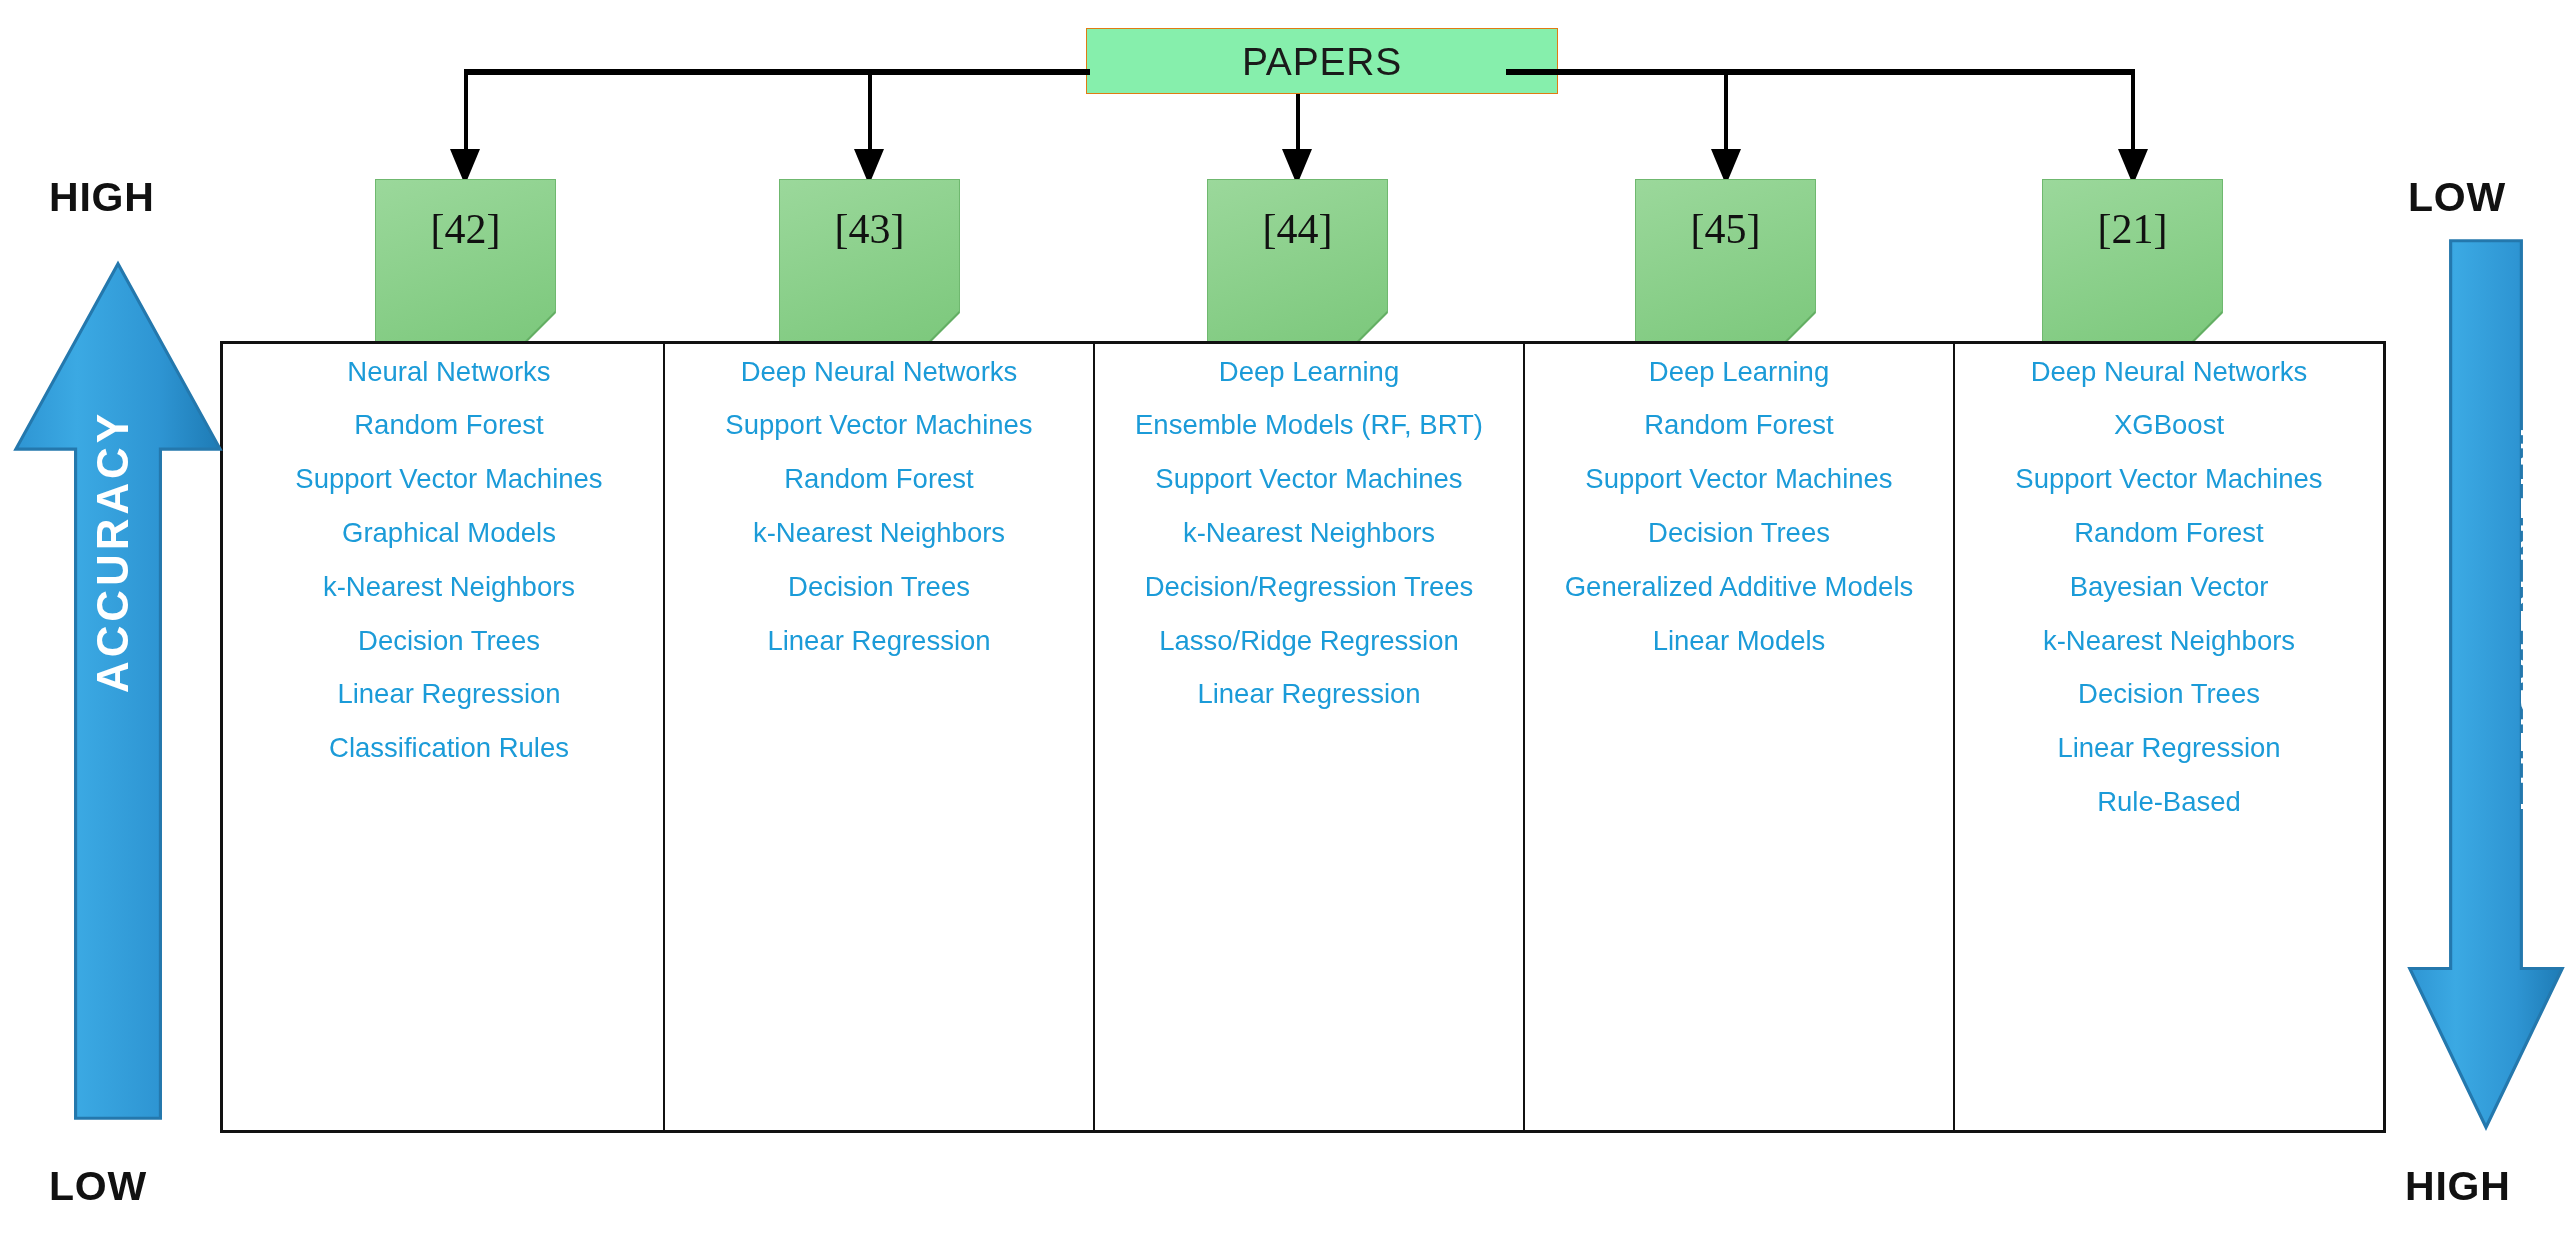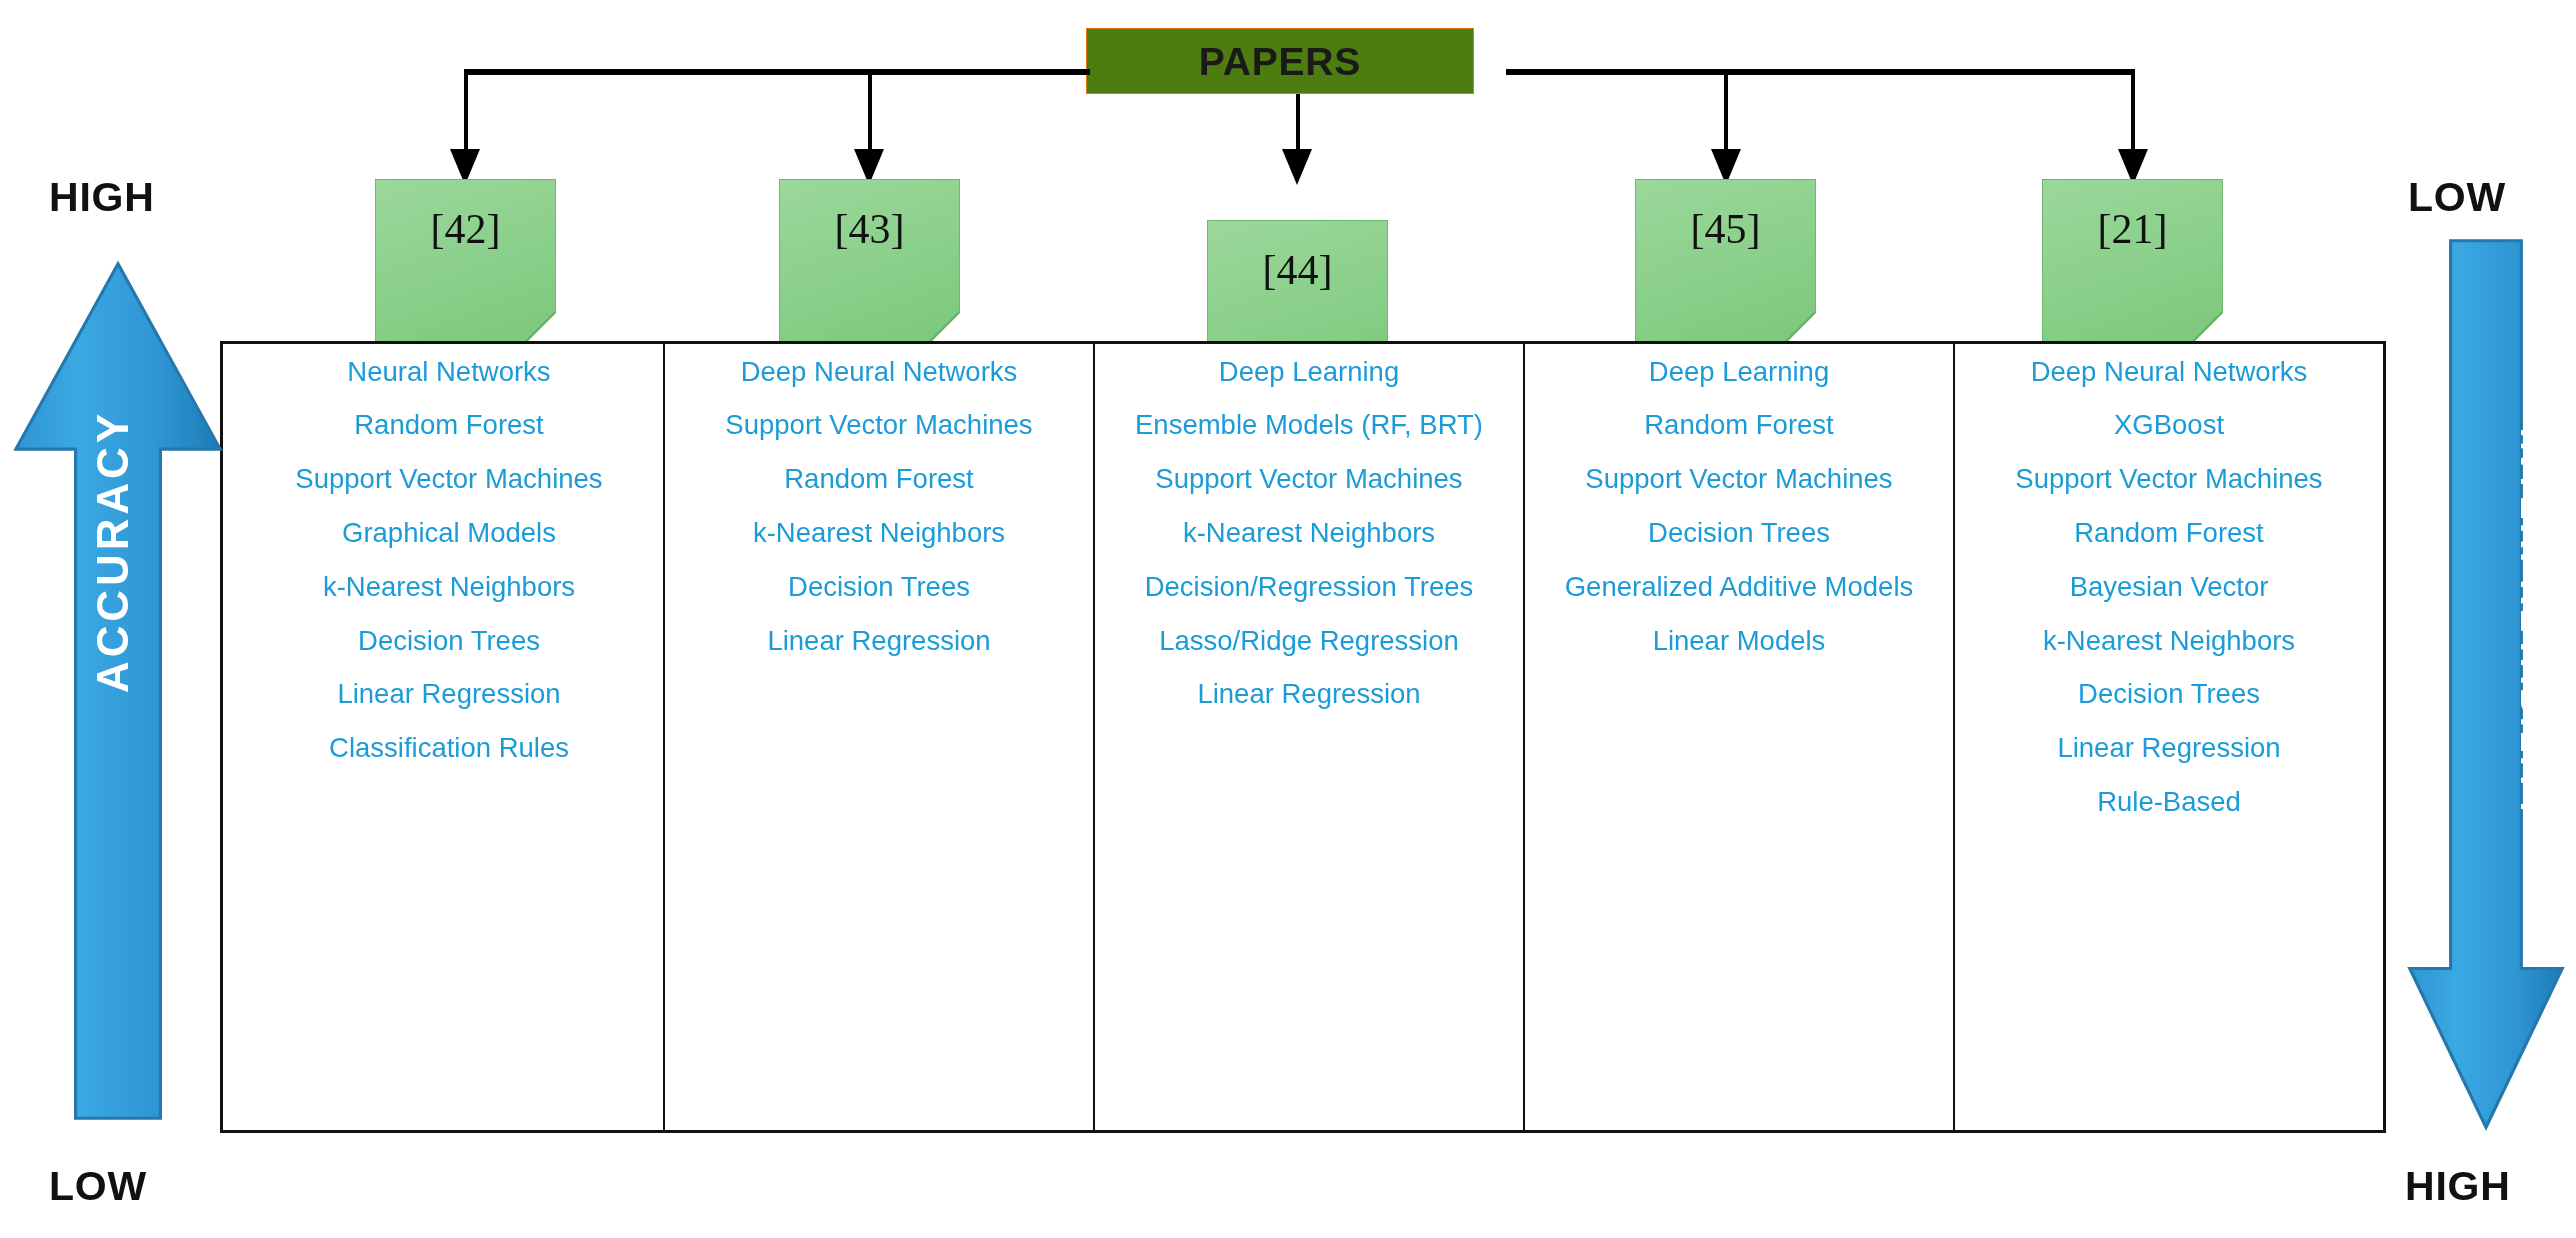--- a/index.html
+++ b/index.html
@@ -16,29 +16,28 @@
     height: 1238px;
     background: #ffffff;
     overflow: hidden;
   }
 
   
   .papers-box {
     position: absolute;
     left: 1086px;
     top: 28px;
-    width: 388px;
+    width: 472px;
     height: 66px;
-    background: #4d7c0f;
+    background: #86efac;
     border: 1.6px solid #E07B12;
     display: flex;
     align-items: center;
     justify-content: center;
     box-sizing: border-box;
-    font-weight: bold;
   }
   .papers-box .label {
     font-size: 39px;
     color: #1a1a1a;
     letter-spacing: 0.8px;
     line-height: 1;
   }
 
   
   .hline {
@@ -179,21 +178,21 @@
   <div class="note" style="left:375px; top:179px;">
     <span class="note-num">[42]</span>
     <span class="fold-shade"></span>
     <span class="fold"></span>
   </div>
   <div class="note" style="left:779px; top:179px;">
     <span class="note-num">[43]</span>
     <span class="fold-shade"></span>
     <span class="fold"></span>
   </div>
-  <div class="note" style="left:1207px; top:179px;margin-top:41px;">
+  <div class="note" style="left:1207px; top:179px;">
     <span class="note-num">[44]</span>
     <span class="fold-shade"></span>
     <span class="fold"></span>
   </div>
   <div class="note" style="left:1635px; top:179px;">
     <span class="note-num">[45]</span>
     <span class="fold-shade"></span>
     <span class="fold"></span>
   </div>
   <div class="note" style="left:2042px; top:179px;">

